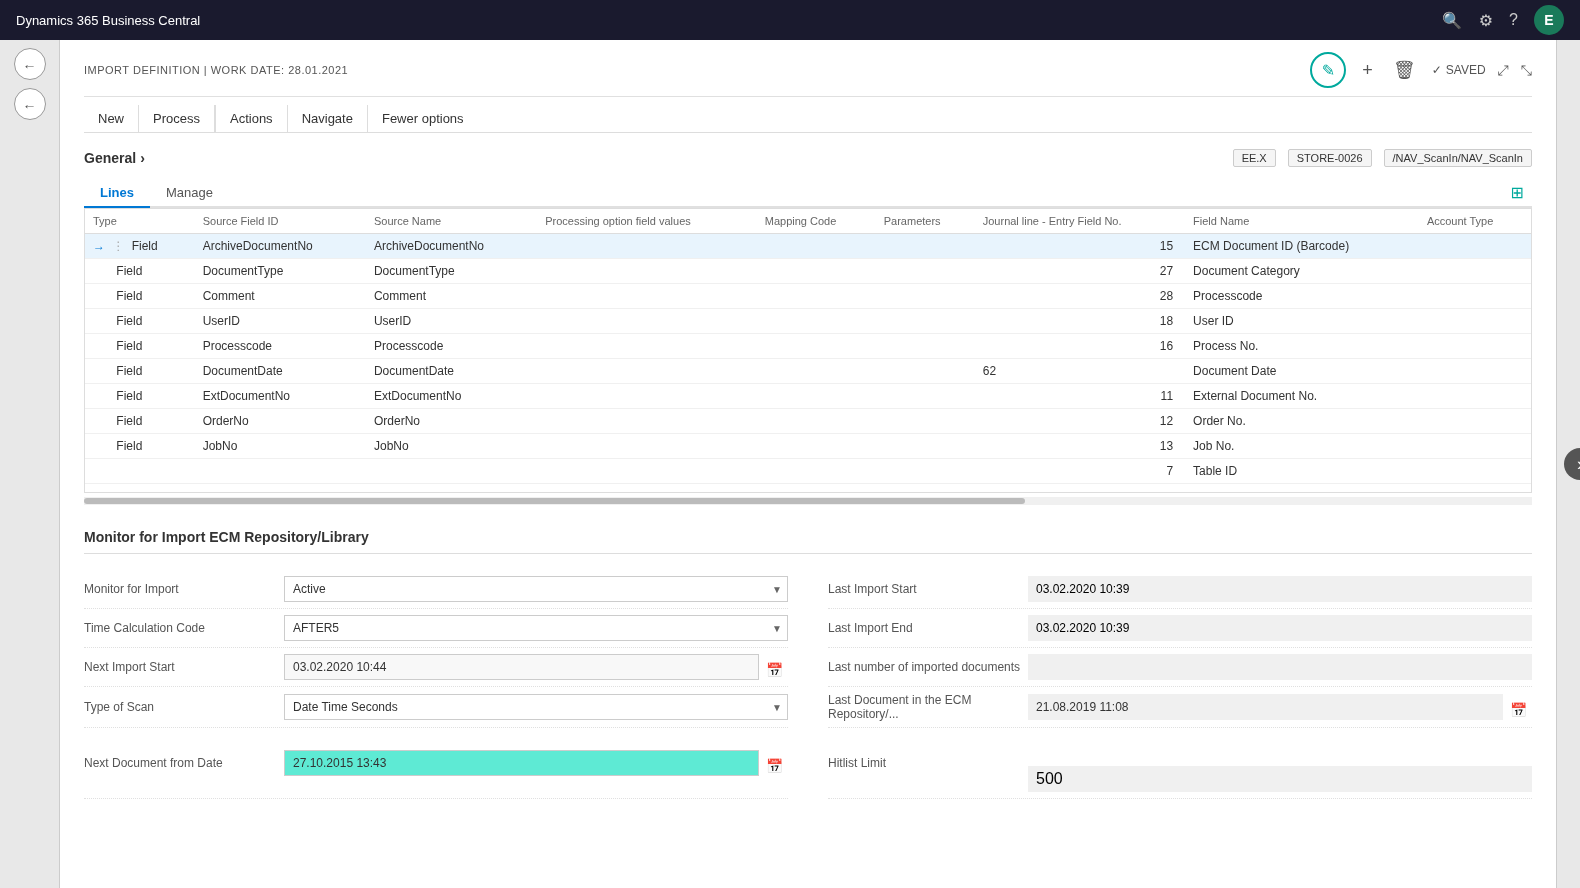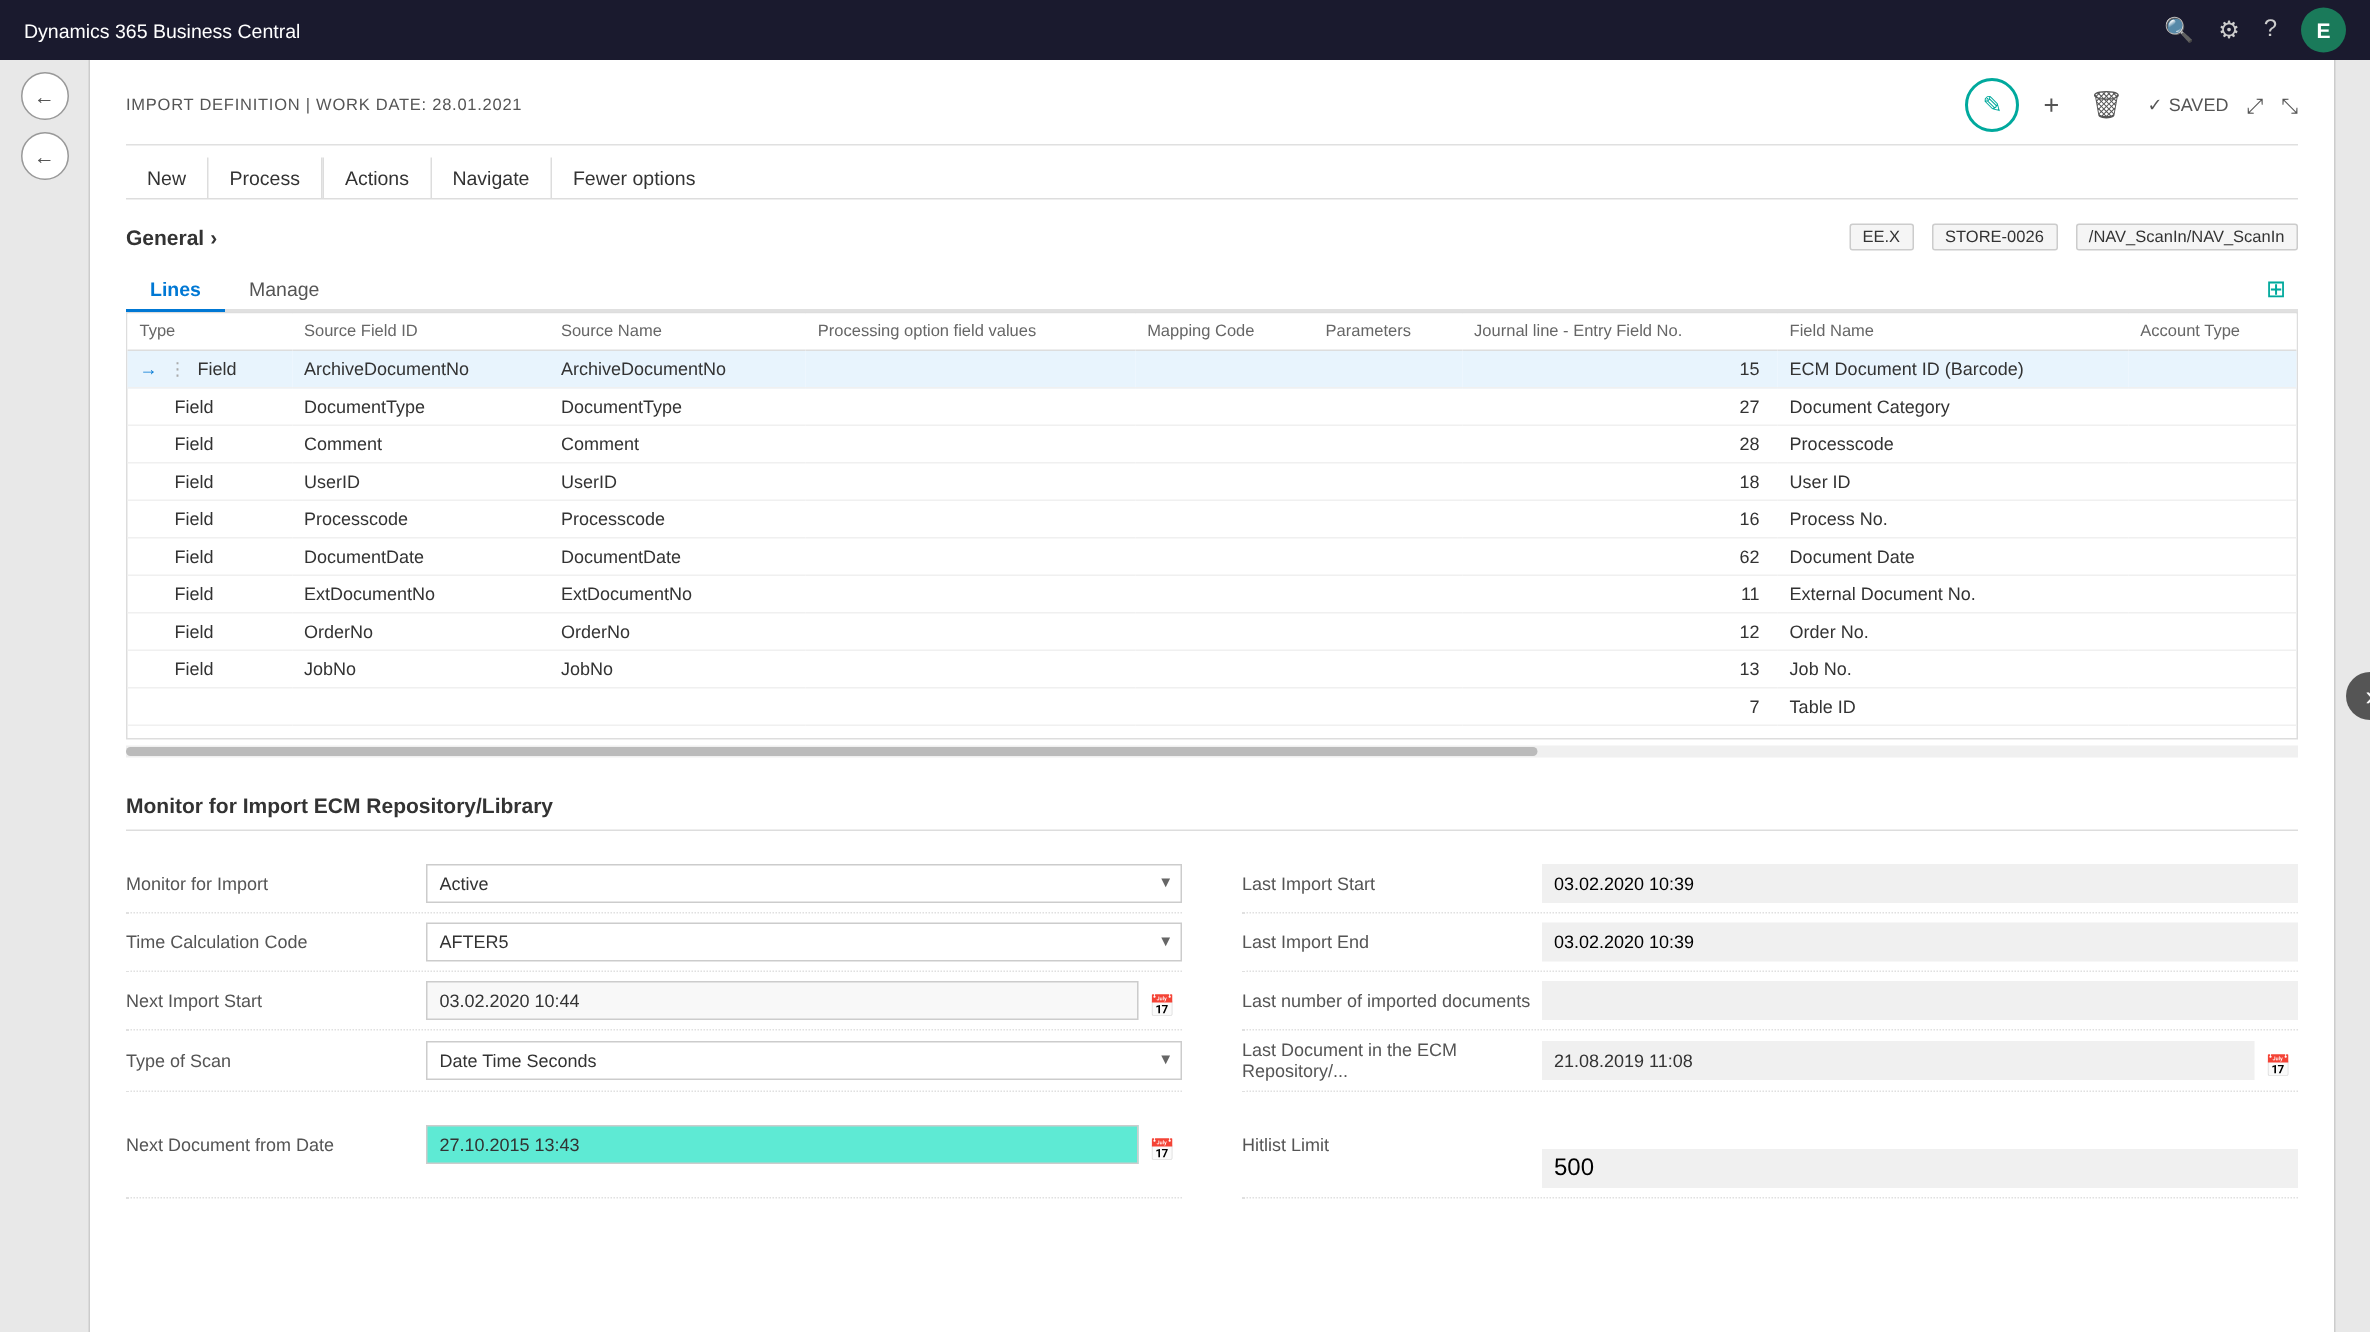--- a/index.html
+++ b/index.html
@@ -345,21 +345,21 @@
     <td>
       <span style="color:#0078d4; margin-right:4px;"></span>
       <span style="visibility:hidden; color:#aaa; cursor:grab; margin-right:4px;">⋮</span>
       <span class="type-cell">Field</span>
     </td>
     <td>DocumentDate</td>
     <td>DocumentDate</td>
     <td></td>
     <td></td>
     <td></td>
-    <td style="text-align:right; padding-right:12px;">62</td>
+    <td style="padding-right:12px;">62</td>
     <td>Document Date</td>
     <td></td>
   </tr>
             <tr>
     <td>
       <span style="color:#0078d4; margin-right:4px;"></span>
       <span style="visibility:hidden; color:#aaa; cursor:grab; margin-right:4px;">⋮</span>
       <span class="type-cell">Field</span>
     </td>
     <td>ExtDocumentNo</td>

